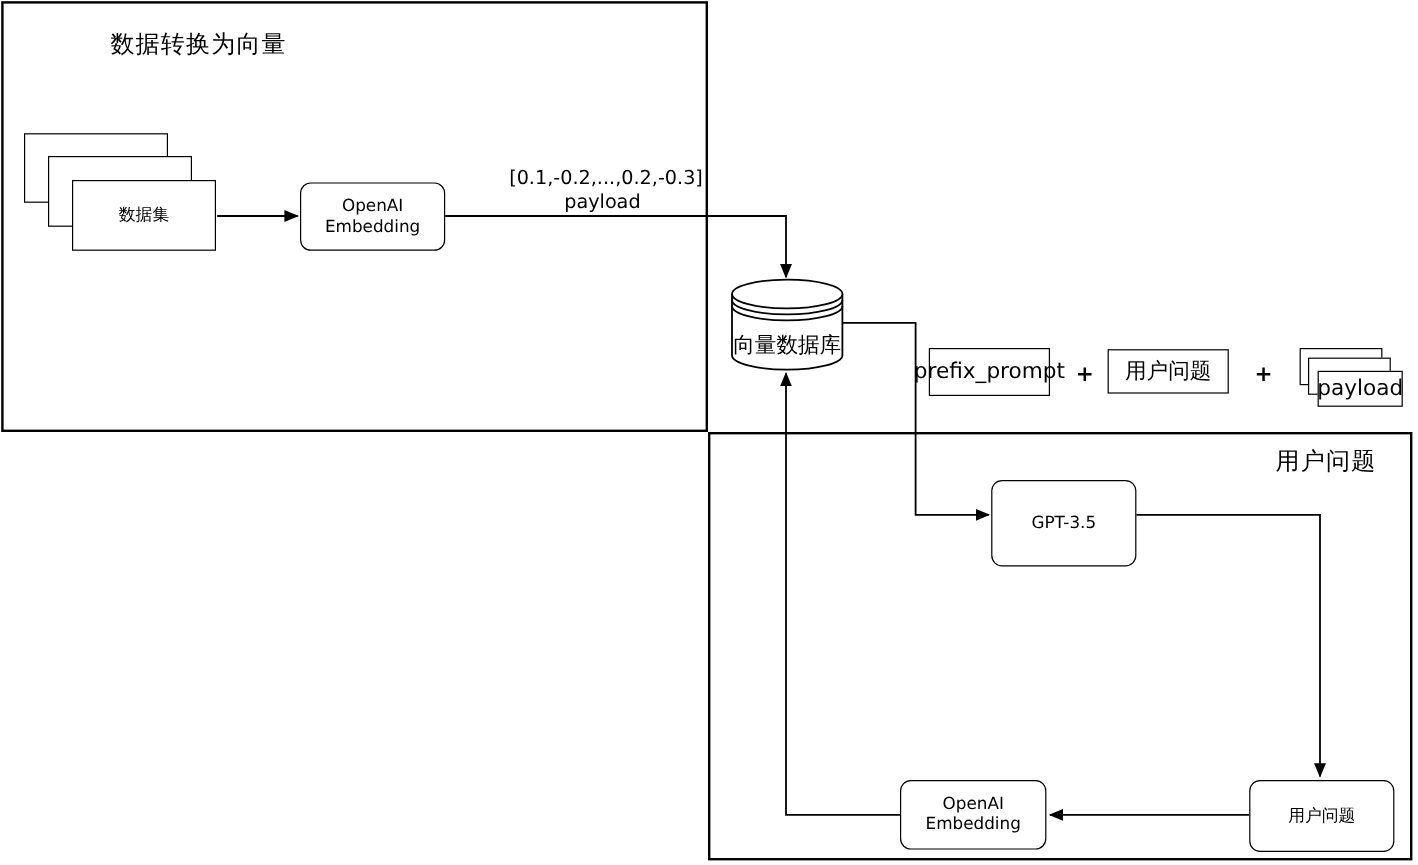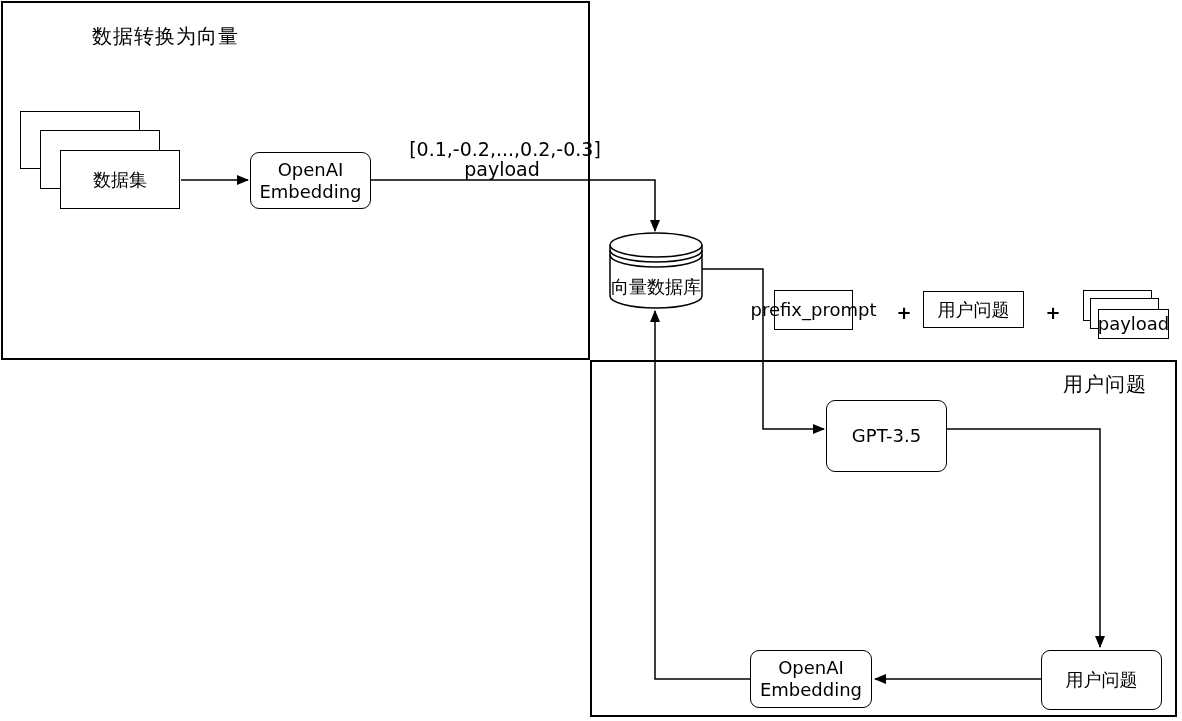--- a/index.html
+++ b/index.html
@@ -1,26 +1,26 @@
 <!DOCTYPE html>
 <html><head>
 <meta charset="utf-8">
 <style>
   html,body{margin:0;padding:0;background:#fff;}
   body{width:1182px;height:721px;position:relative;overflow:hidden;
        font-family:"DejaVu Sans","Liberation Sans",sans-serif;color:#000;}
   .abs{position:absolute;box-sizing:border-box;}
   .frame{border:2px solid #000;background:transparent;}
   .node{background:#fff;border:1.5px solid #000;display:flex;align-items:center;
-        justify-content:center;font-size:18px;line-height:1.2;text-align:center;}
+        justify-content:center;font-size:14px;line-height:1.2;text-align:center;}
   .rounded{border-radius:9px;text-align:center;}
   .sheet{background:#fff;border:1.5px solid #000;}
   .small{font-size:18px;}
   .region-title{font-size:20px;letter-spacing:1px;white-space:nowrap;}
-  .edge-label{font-size:19px;text-align:center;white-space:nowrap;transform:translateX(-50%);}
+  .edge-label{font-size:16px;text-align:center;white-space:nowrap;transform:translateX(-50%);}
   .plus{font-size:18px;font-weight:600;transform:translate(-50%,-50%);}
   svg{position:absolute;left:0;top:0;}
 </style>
 </head>
 <body>
 
 <div class="abs frame" style="left:1px;top:1px;width:589px;height:359px;"></div>
 <div class="abs frame" style="left:590px;top:360px;width:587px;height:357px;"></div>
 
 <div class="abs region-title" style="left:92px;top:23px;">数据转换为向量</div>
@@ -63,21 +63,21 @@
 
 <div class="abs node rounded" style="left:250px;top:152px;width:121px;height:57px;">
   <span>OpenAI Embedding</span>
 </div>
 
 <div class="abs edge-label" style="left:505px;top:138px;">[0.1,-0.2,...,0.2,-0.3]</div>
 <div class="abs edge-label" style="left:502px;top:158px;">payload</div>
 
 <div class="abs small" style="left:610px;top:275px;width:92px;text-align:center;">向量数据库</div>
 
-<div class="abs node small" style="left:774px;top:290px;width:79px;height:40px;align-items:center;">
+<div class="abs node small" style="left:774px;top:290px;width:101px;height:40px;align-items:center;">
   <span>prefix_prompt</span>
 </div>
 <div class="abs plus" style="left:904px;top:312px;">+</div>
 <div class="abs node small" style="left:923px;top:291px;width:101px;height:37px;">
   <span>用户问题</span>
 </div>
 <div class="abs plus" style="left:1053px;top:312px;">+</div>
 <div>
   <div class="abs sheet" style="left:1083px;top:290px;width:69px;height:31px;"></div>
   <div class="abs sheet" style="left:1090px;top:298px;width:69px;height:31px;"></div>

